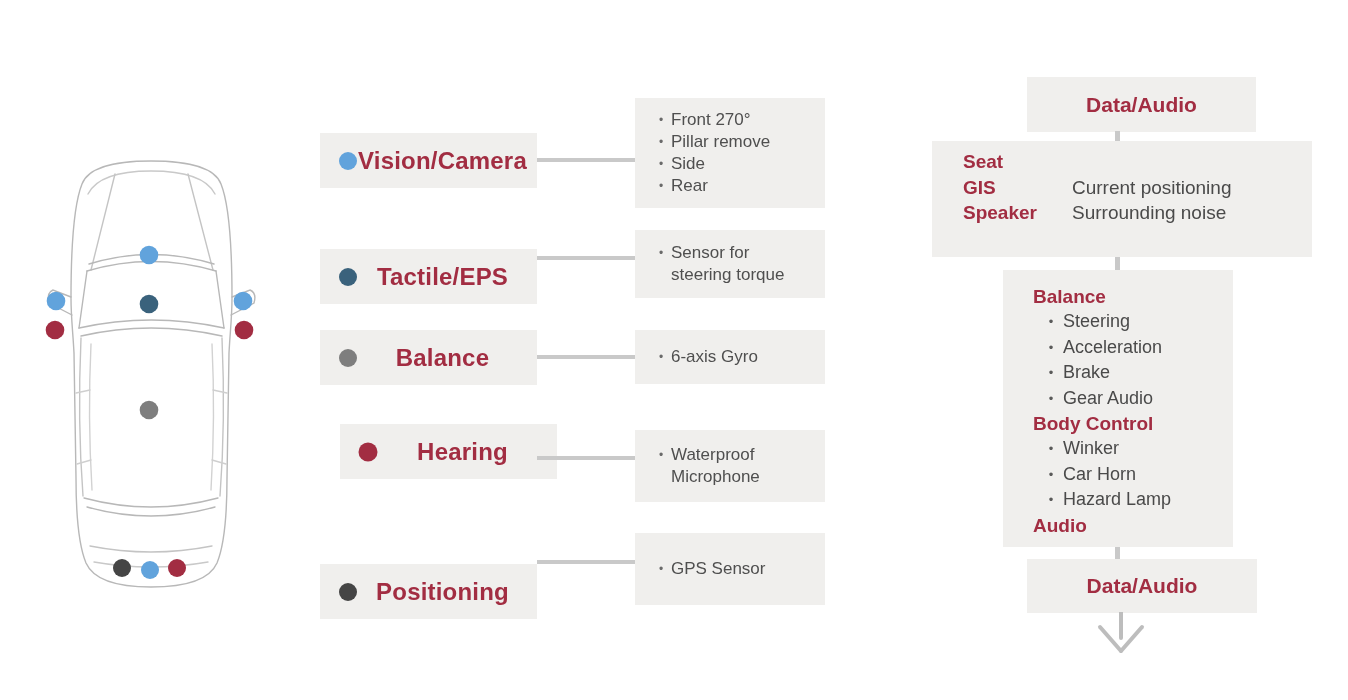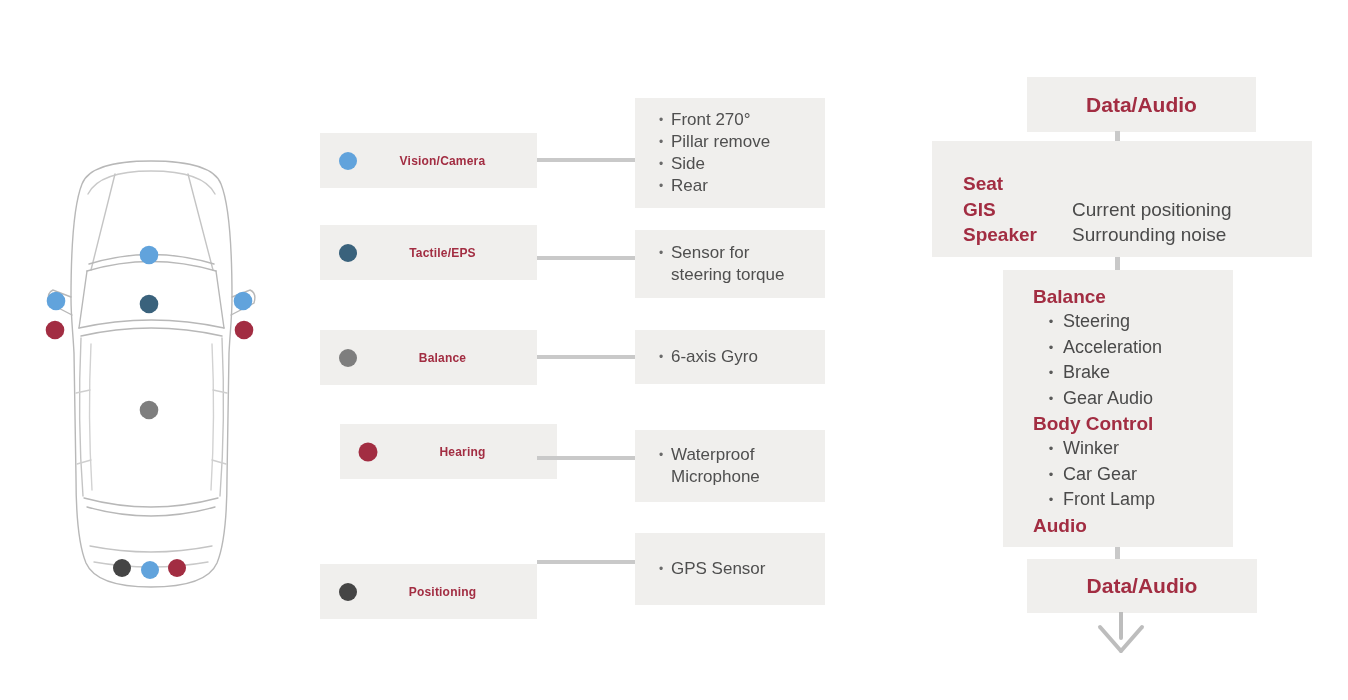--- a/index.html
+++ b/index.html
@@ -10,40 +10,40 @@
   
   .car-svg { position:absolute; left:30px; top:148px; }
 
   
   .lbox {
     position:absolute; left:320px; width:217px; height:55px;
     background:#F0EFED; display:flex; align-items:center; box-sizing:border-box;
   }
   .ldot { margin-left:18px; flex:0 0 auto; }
   .llabel {
-    flex:1; text-align:center; font-weight:bold; font-size:12px;
+    flex:1; text-align:center; font-weight:bold; font-size:24px;
     color:#A22D42; padding-right:10px; letter-spacing:0.2px;
   }
   .lconn { position:absolute; left:537px; width:98px; height:4px; background:#C9C9C9; }
   .dbox {
     position:absolute; left:635px; width:190px; background:#F0EFED;
     display:flex; flex-direction:column; justify-content:center;
     box-sizing:border-box; padding:6px 26px 6px 16px;
   }
   .bullet { display:flex; font-size:17px; color:#4F4F4F; line-height:22px; }
   .bdot { flex:0 0 20px; text-align:center; color:#6A6A6A; font-size:12px; line-height:22px; }
 
   
   .fbox { position:absolute; background:#F0EFED; box-sizing:border-box; }
   .ftitle {
     display:flex; align-items:center; justify-content:center;
     font-weight:bold; font-size:21px; color:#A22D42;margin-left:24px;
   }
   .vconn { position:absolute; left:1115px; width:5px; background:#C9C9C9; }
-  .iobox { padding:30px 0 0 31px; }
+  .iobox { padding:8px 0 0 31px; }
   .iorow { display:flex; font-size:19px; line-height:25.5px; }
   .iosrc { flex:0 0 109px; font-weight:bold; color:#A22D42; }
   .iosig { color:#4A4A4A; }
   .cbox { padding:14px 0 0 30px; font-size:18px; line-height:25.4px; }
   .chead { font-weight:bold; font-size:19px; color:#A22D42; }
   .citem { display:flex; color:#4A4A4A; padding-left:6px; }
   .cbdot { flex:0 0 24px; text-align:center; color:#5A5A5A; font-size:13px; line-height:25.4px; }
   .arrow-svg { position:absolute; left:1092px; top:612px; }
 </style>
 </head>
@@ -126,21 +126,21 @@
     <div class="bullet">
         <span class="bdot">•</span>
         <span>Side</span>
       </div>
     <div class="bullet">
         <span class="bdot">•</span>
         <span>Rear</span>
       </div>
   </div>
 
-  <div class="lbox" style="top:225px;">
+  <div class="lbox" style="top:249px;">
     <svg class="ldot" width="20" height="20">
       <circle cx="10" cy="10" r="9" fill="#3A627C"></circle>
     </svg>
     <span class="llabel">Tactile/EPS</span>
   </div>
   <div class="lconn" style="top:256px;"></div>
   <div class="dbox" style="top:230px; height:68px;">
     <div class="bullet">
         <span class="bdot">•</span>
         <span>Sensor for steering torque</span>
@@ -229,25 +229,25 @@
         <span class="cbdot">•</span>
         <span>Gear Audio</span>
       </div>
     <div class="chead">Body Control</div>
     <div class="citem">
         <span class="cbdot">•</span>
         <span>Winker</span>
       </div>
     <div class="citem">
         <span class="cbdot">•</span>
-        <span>Car Gear</span>
-      </div>
-    <div class="citem">
-        <span class="cbdot">•</span>
-        <span>Front Lamp</span>
+        <span>Car Horn</span>
+      </div>
+    <div class="citem">
+        <span class="cbdot">•</span>
+        <span>Hazard Lamp</span>
       </div>
     <div class="chead">Audio</div>
   </div>
 
   <div class="vconn" style="top:547px; height:12px;"></div>
 
   <div class="fbox ftitle" style="left:1003px; top:559px; width:230px; height:54px;">
     <span>Data/Audio</span>
   </div>
 

